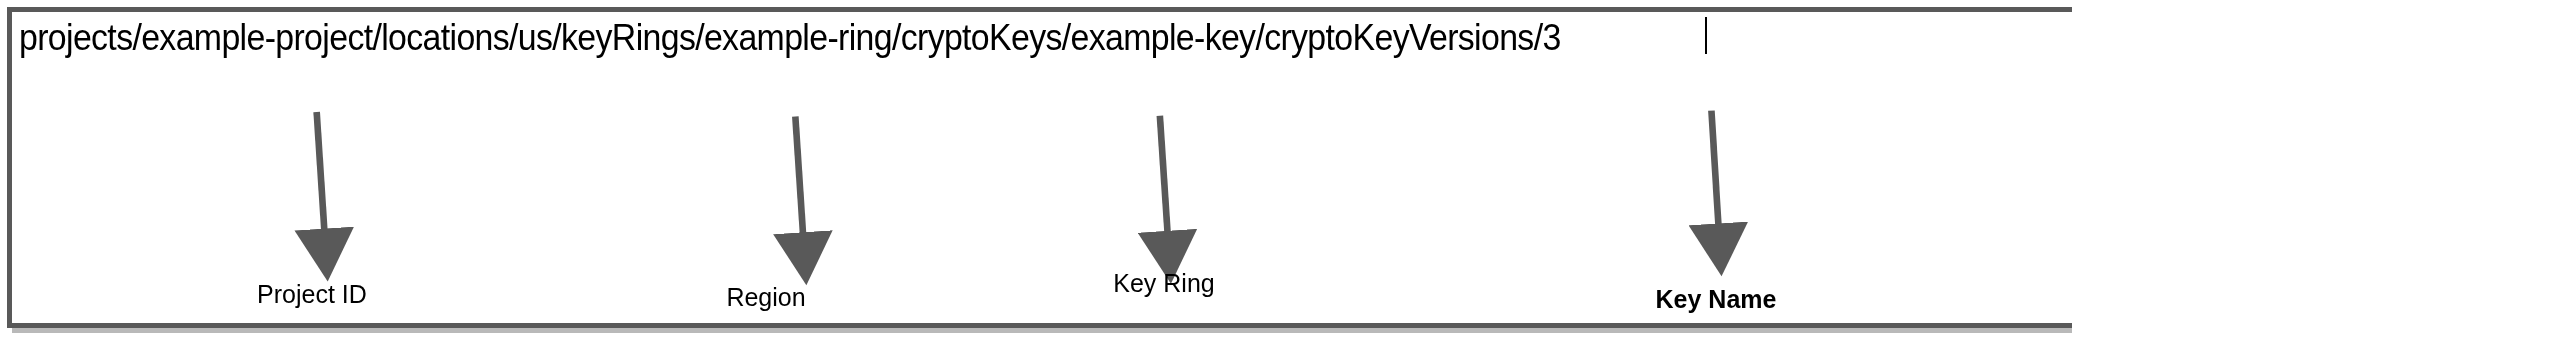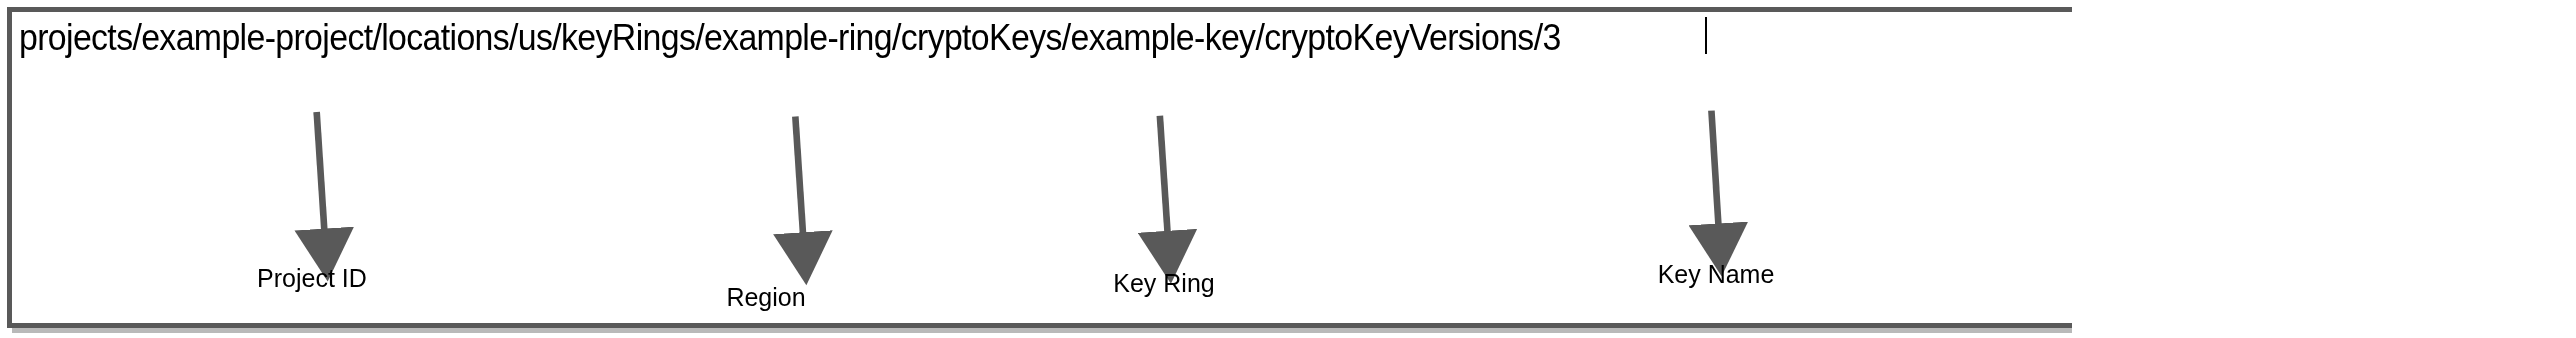--- a/index.html
+++ b/index.html
@@ -112,20 +112,20 @@
     </defs>
     <g id="arrow-group" stroke="#595959" stroke-width="9" fill="none">
         <line x1="430" y1="152" x2="441" y2="321" stroke="#595959" marker-end="url(#ahead)"></line>
         <line x1="1080" y1="158" x2="1091" y2="326" stroke="#595959" marker-end="url(#ahead)"></line>
         <line x1="1575" y1="157" x2="1586" y2="324" stroke="#595959" marker-end="url(#ahead)"></line>
         <line x1="2324" y1="150" x2="2334" y2="314" stroke="#595959" marker-end="url(#ahead)"></line>
       </g>
   </svg>
 
   <div id="label-layer">
-      <div class="anno-label" style="left: 312px; top: 264px; text-align: center;">Project ID</div>
+      <div class="anno-label" style="left: 312px; top: 280px; text-align: center;">Project ID</div>
       <div class="anno-label" style="left: 766px; top: 283px;">Region</div>
       <div class="anno-label" style="left: 1164px; top: 269px;">Key Ring</div>
-      <div class="anno-label" style="left: 1716px; top: 260px;">Key Name</div>
+      <div class="anno-label" style="left: 1716px; top: 285px; font-weight: bold;">Key Name</div>
     </div>
 
 </div>
 
 
 </body></html>

